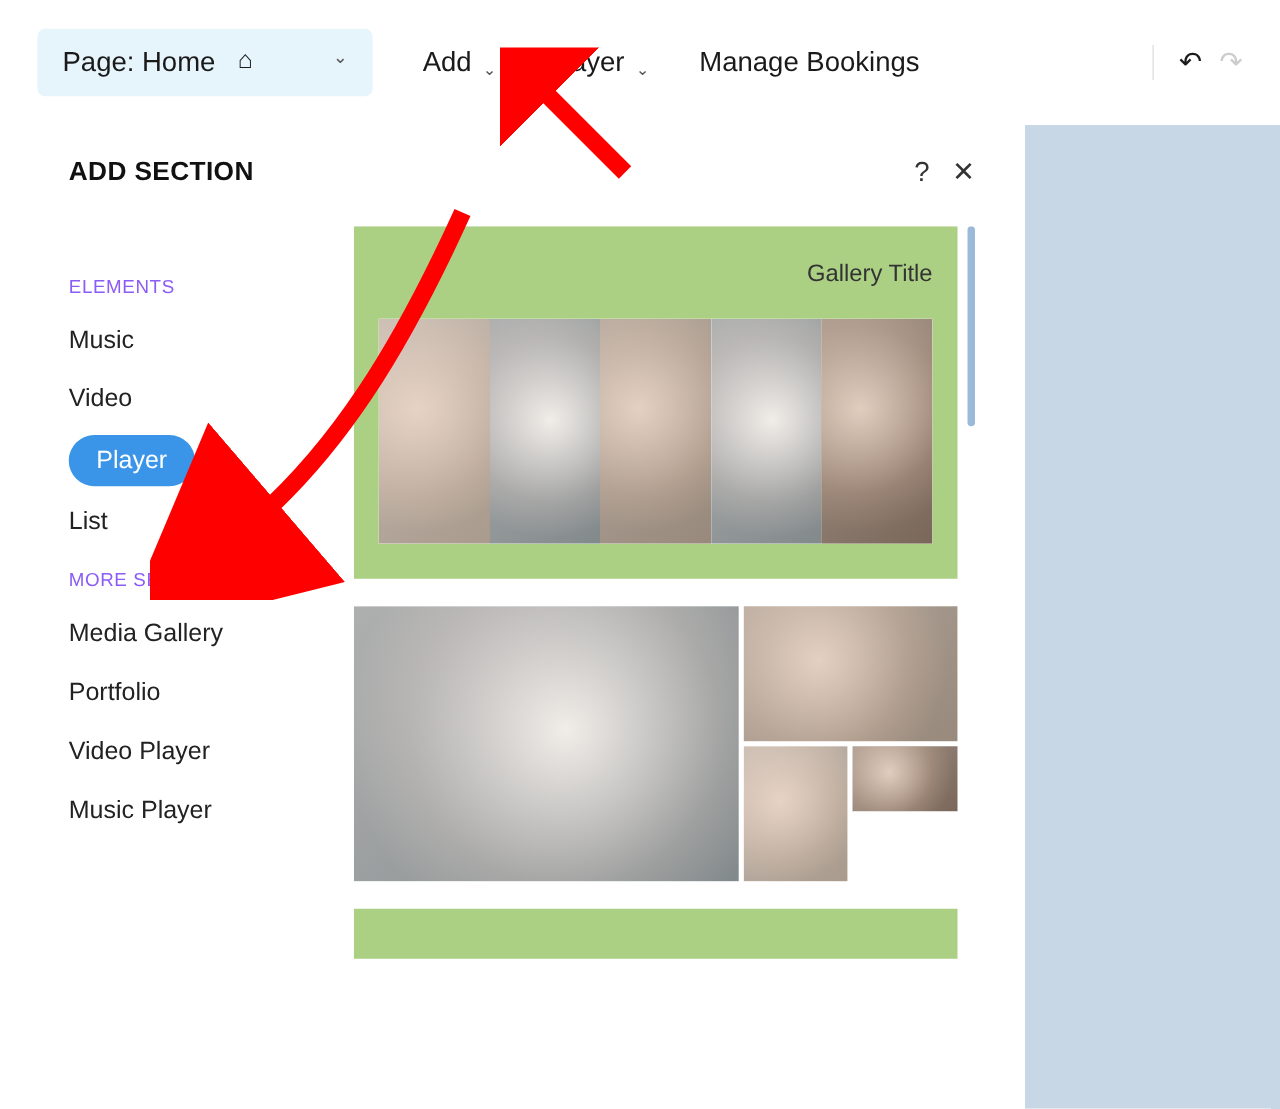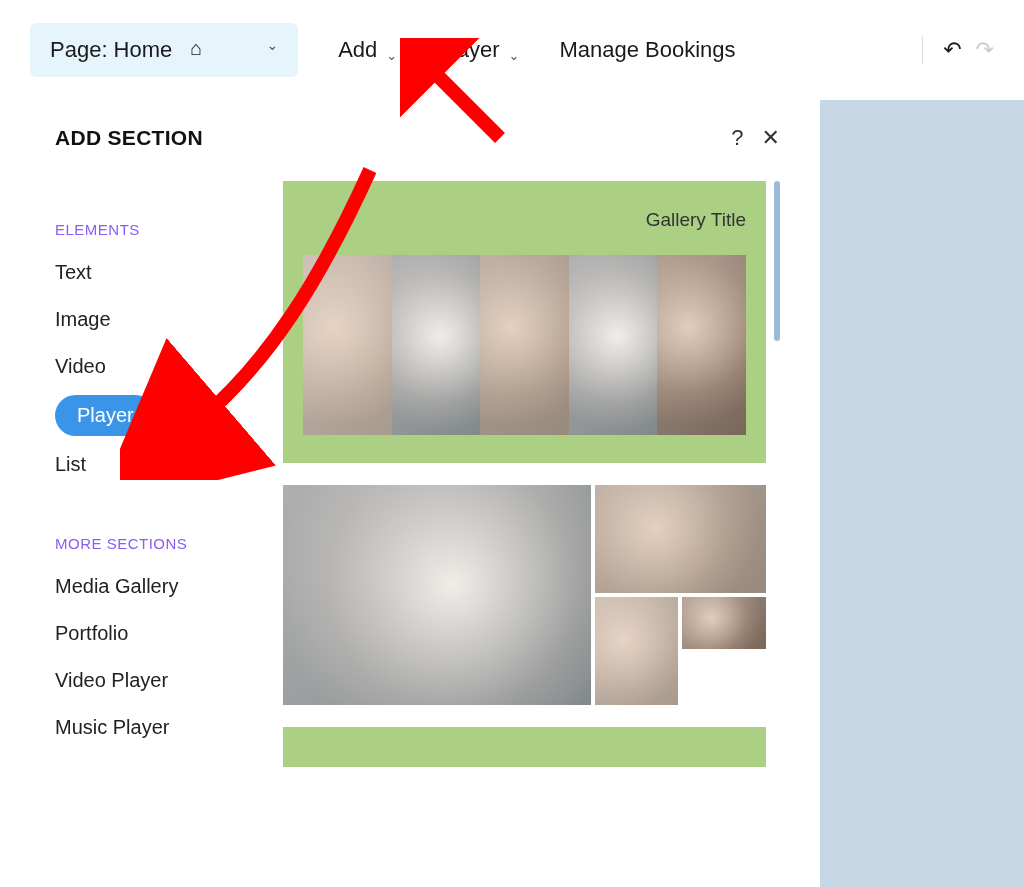--- a/index.html
+++ b/index.html
@@ -123,27 +123,26 @@
       <div class="panel-title">ADD SECTION</div>
       <div class="panel-actions">
         <span>?</span>
         <span>✕</span>
       </div>
     </div>
 
     <div class="panel-body">
       <div class="el-list">
         <div class="cat-label">ELEMENTS</div>
-        <div class="el-item">Text</div>
-        <div class="el-item">Image</div>
+        <div class="el-item">Music</div>
         <div class="el-item">Video</div>
         <div class="el-item pill">Player</div>
         <div class="el-item">List</div>
 
-        <div class="cat-label" style="margin-top:42px">MORE SECTIONS</div>
+        <div class="cat-label" style="margin-top:10px">MORE SECTIONS</div>
         <div class="el-item">Media Gallery</div>
         <div class="el-item">Portfolio</div>
         <div class="el-item">Video Player</div>
         <div class="el-item">Music Player</div>
       </div>
 
       <div class="preview-col">
         <div class="scroll-wrap">
 
           <div class="tmpl green">

